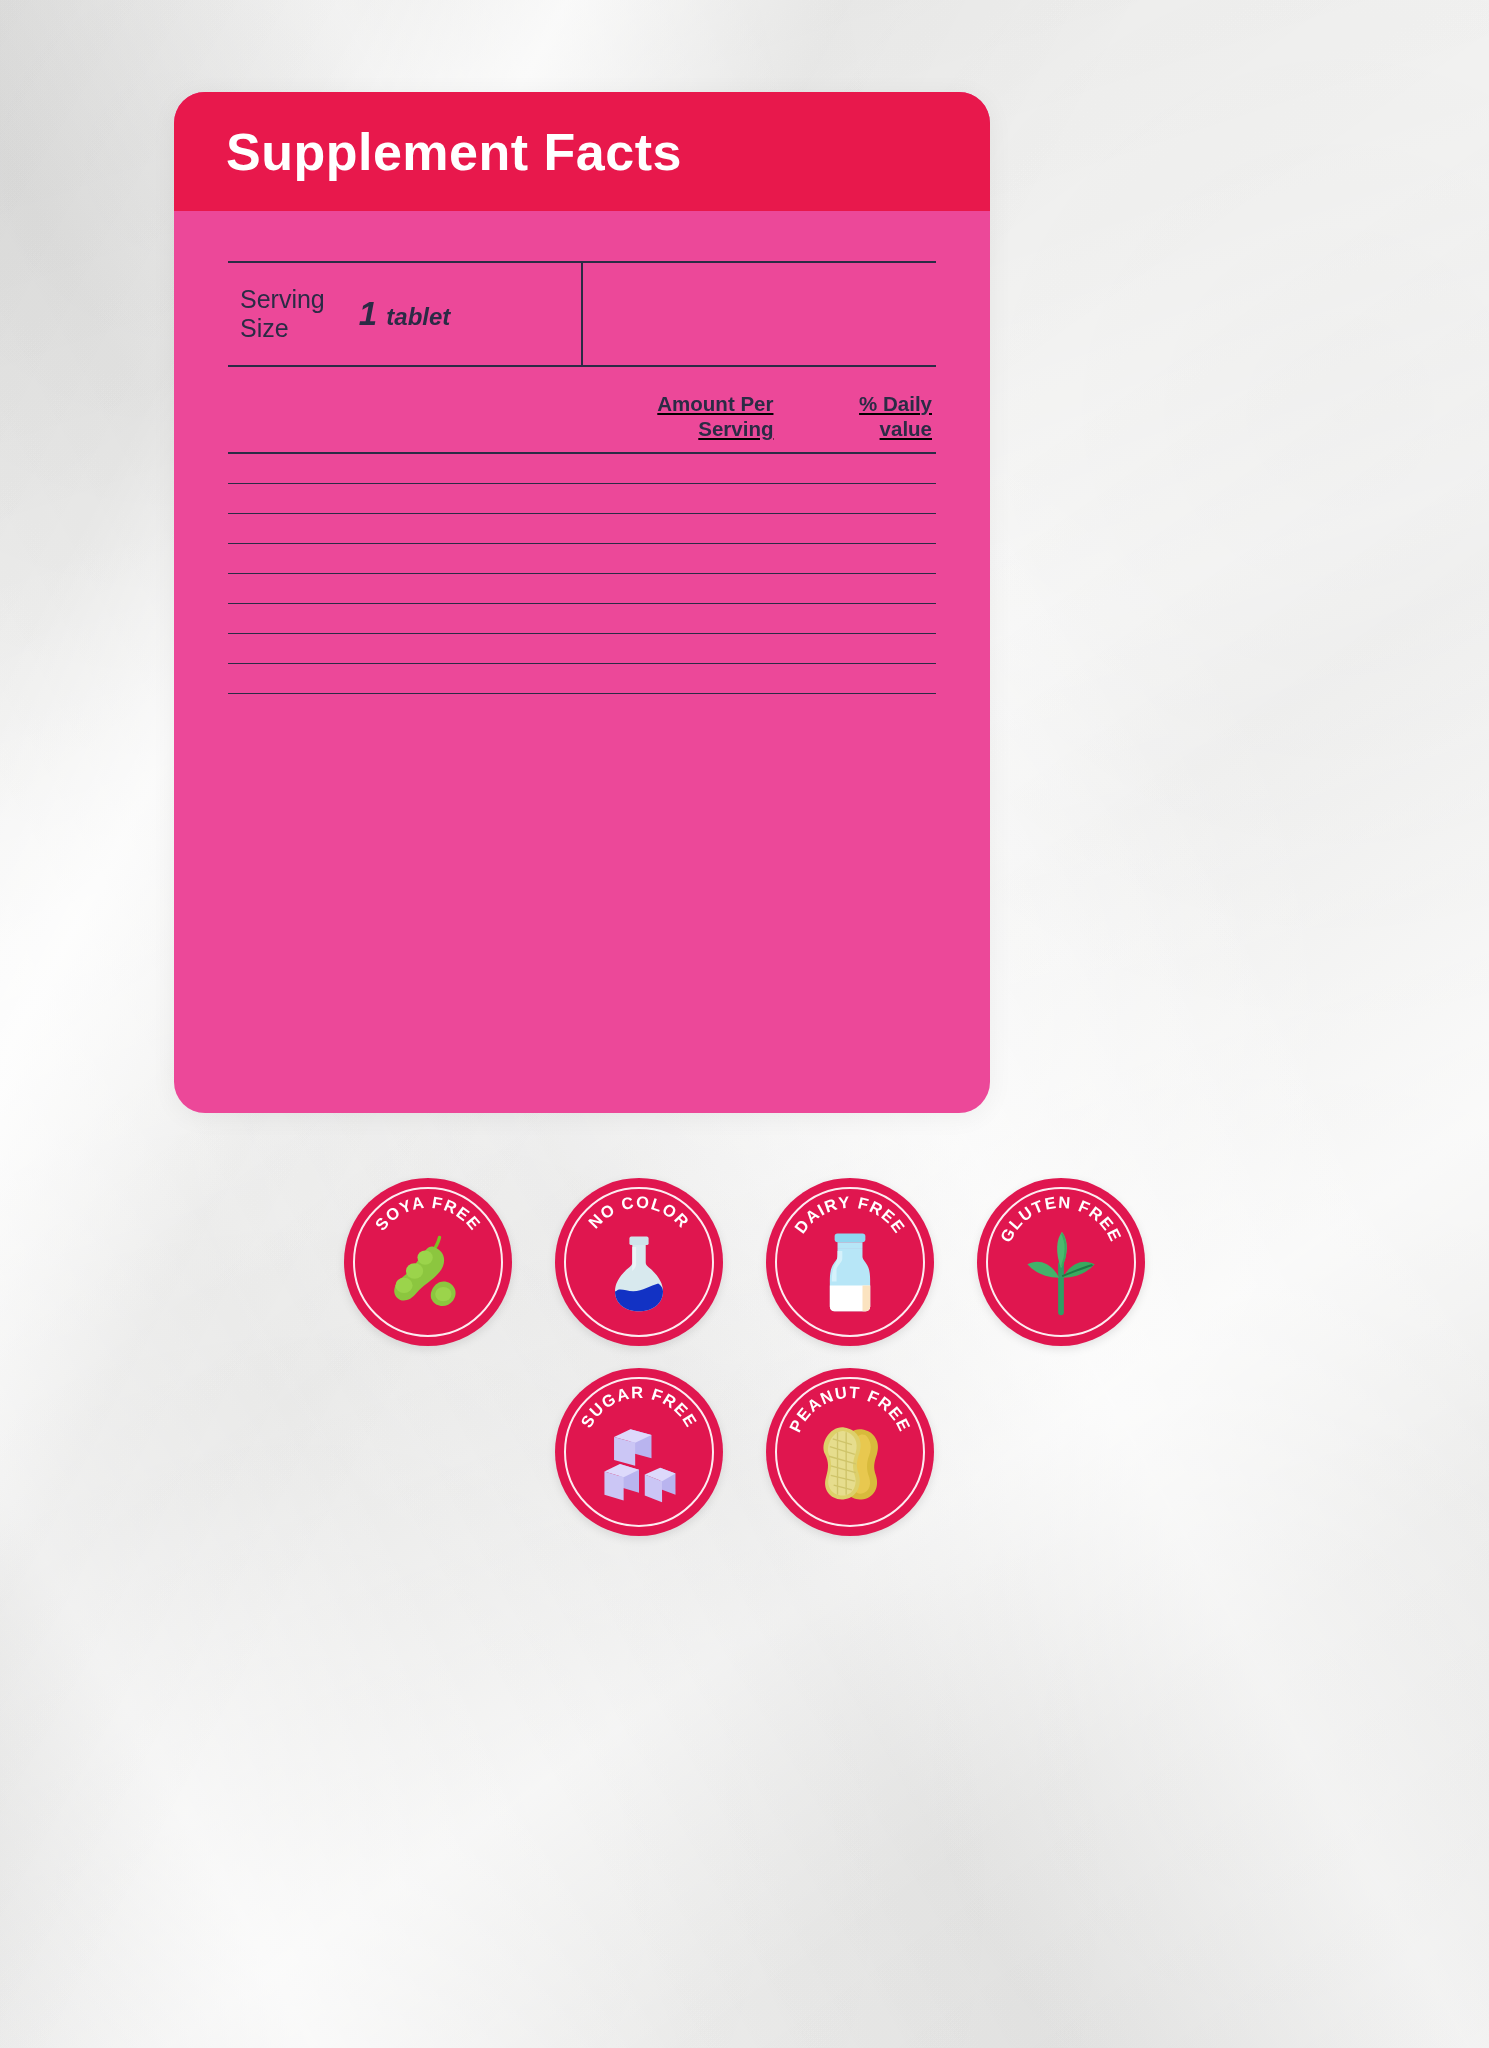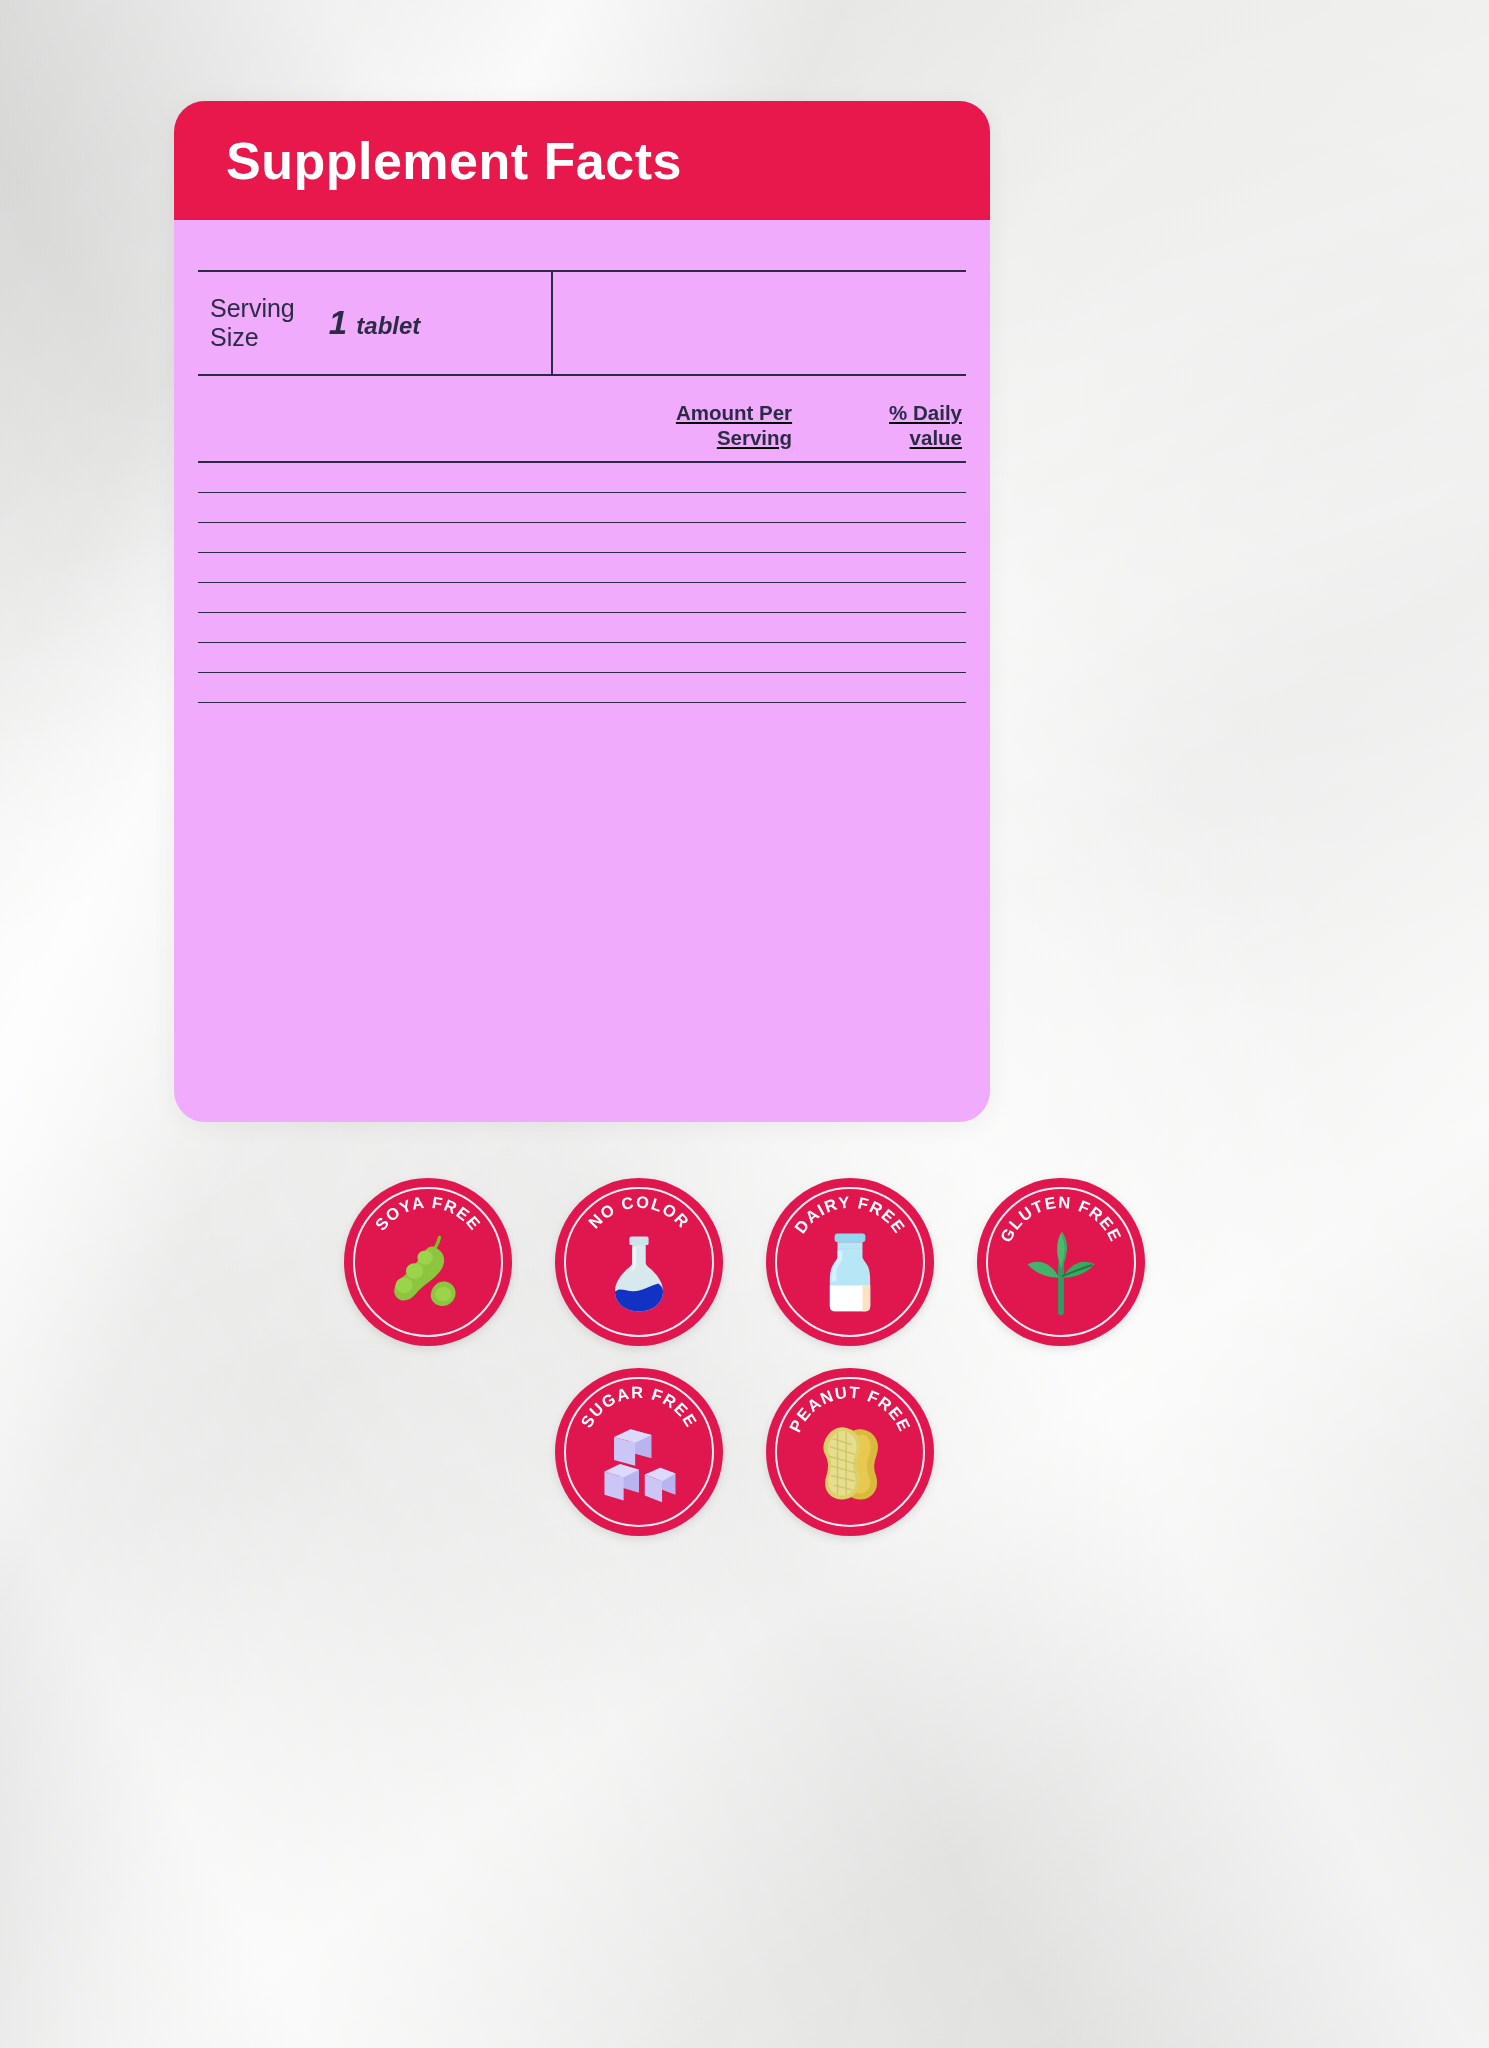--- a/index.html
+++ b/index.html
@@ -30,24 +30,24 @@
       radial-gradient(ellipse 80% 55% at 20% 92%, rgba(0,0,0,0.032), rgba(0,0,0,0) 72%),
       radial-gradient(ellipse 65% 50% at 85% 86%, rgba(0,0,0,0.028), rgba(0,0,0,0) 72%),
       radial-gradient(ellipse 50% 40% at 50% 50%, rgba(255,255,255,0.85), rgba(0,0,0,0) 80%),
       #f4f4f3;
   }
 
   
   #facts-card {
     position:absolute;
     left:174px;
-    top:101px;
+    top:92px;
     width:816px;
     height:1021px;
-    background:#f0abfc;
+    background:#ec4899;
     border-radius:31px;
     box-shadow:0 4px 26px rgba(0,0,0,0.055);
     overflow:hidden;
   }
 
   #facts-header {
     height:119px;
     background:#e8184c;
     display:flex;
     align-items:center;
@@ -56,21 +56,21 @@
 
   #facts-title {
     color:#ffffff;
     font-size:52px;
     font-weight:700;
     letter-spacing:0.5px;
     line-height:1;
   }
 
   #facts-body {
-    padding:0 24px;
+    padding:0 54px;
   }
 
   
   #serving-block {
     margin-top:50px;
     border-top:2.4px solid #2b2b45;
     border-bottom:2.4px solid #2b2b45;
     display:flex;
     height:106px;
   }

